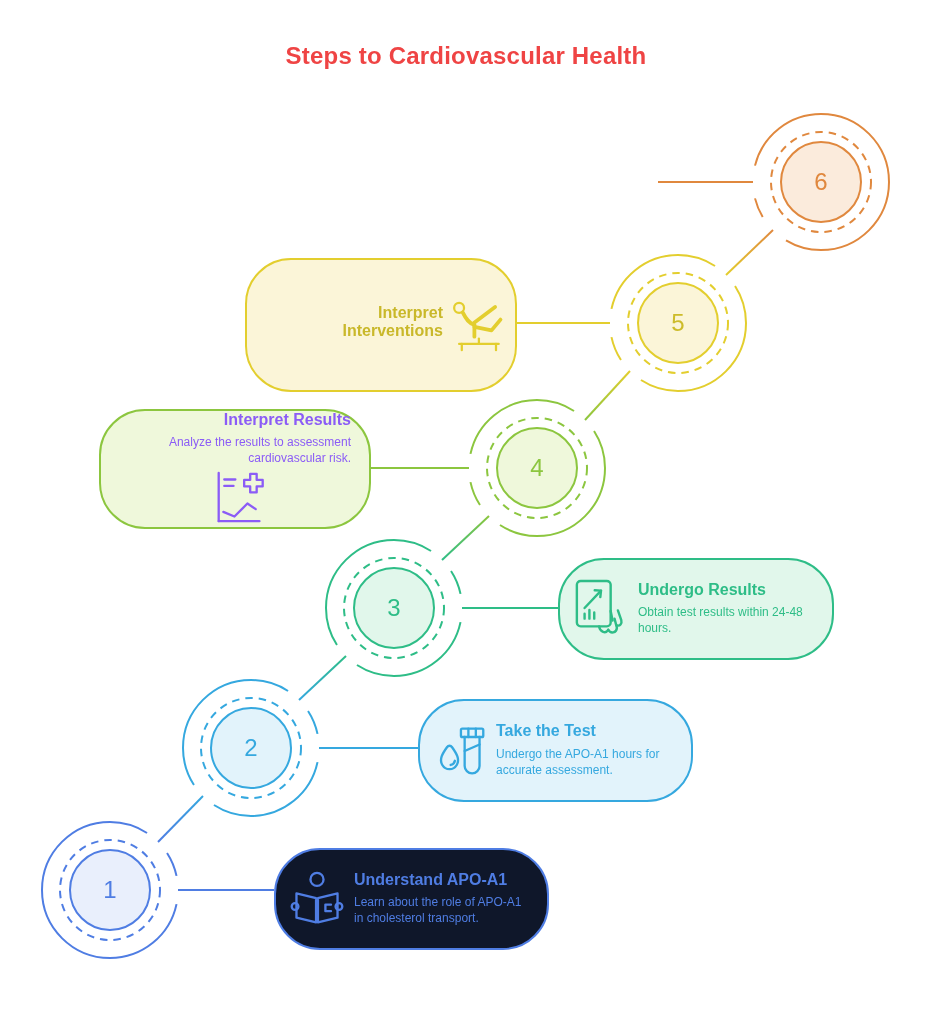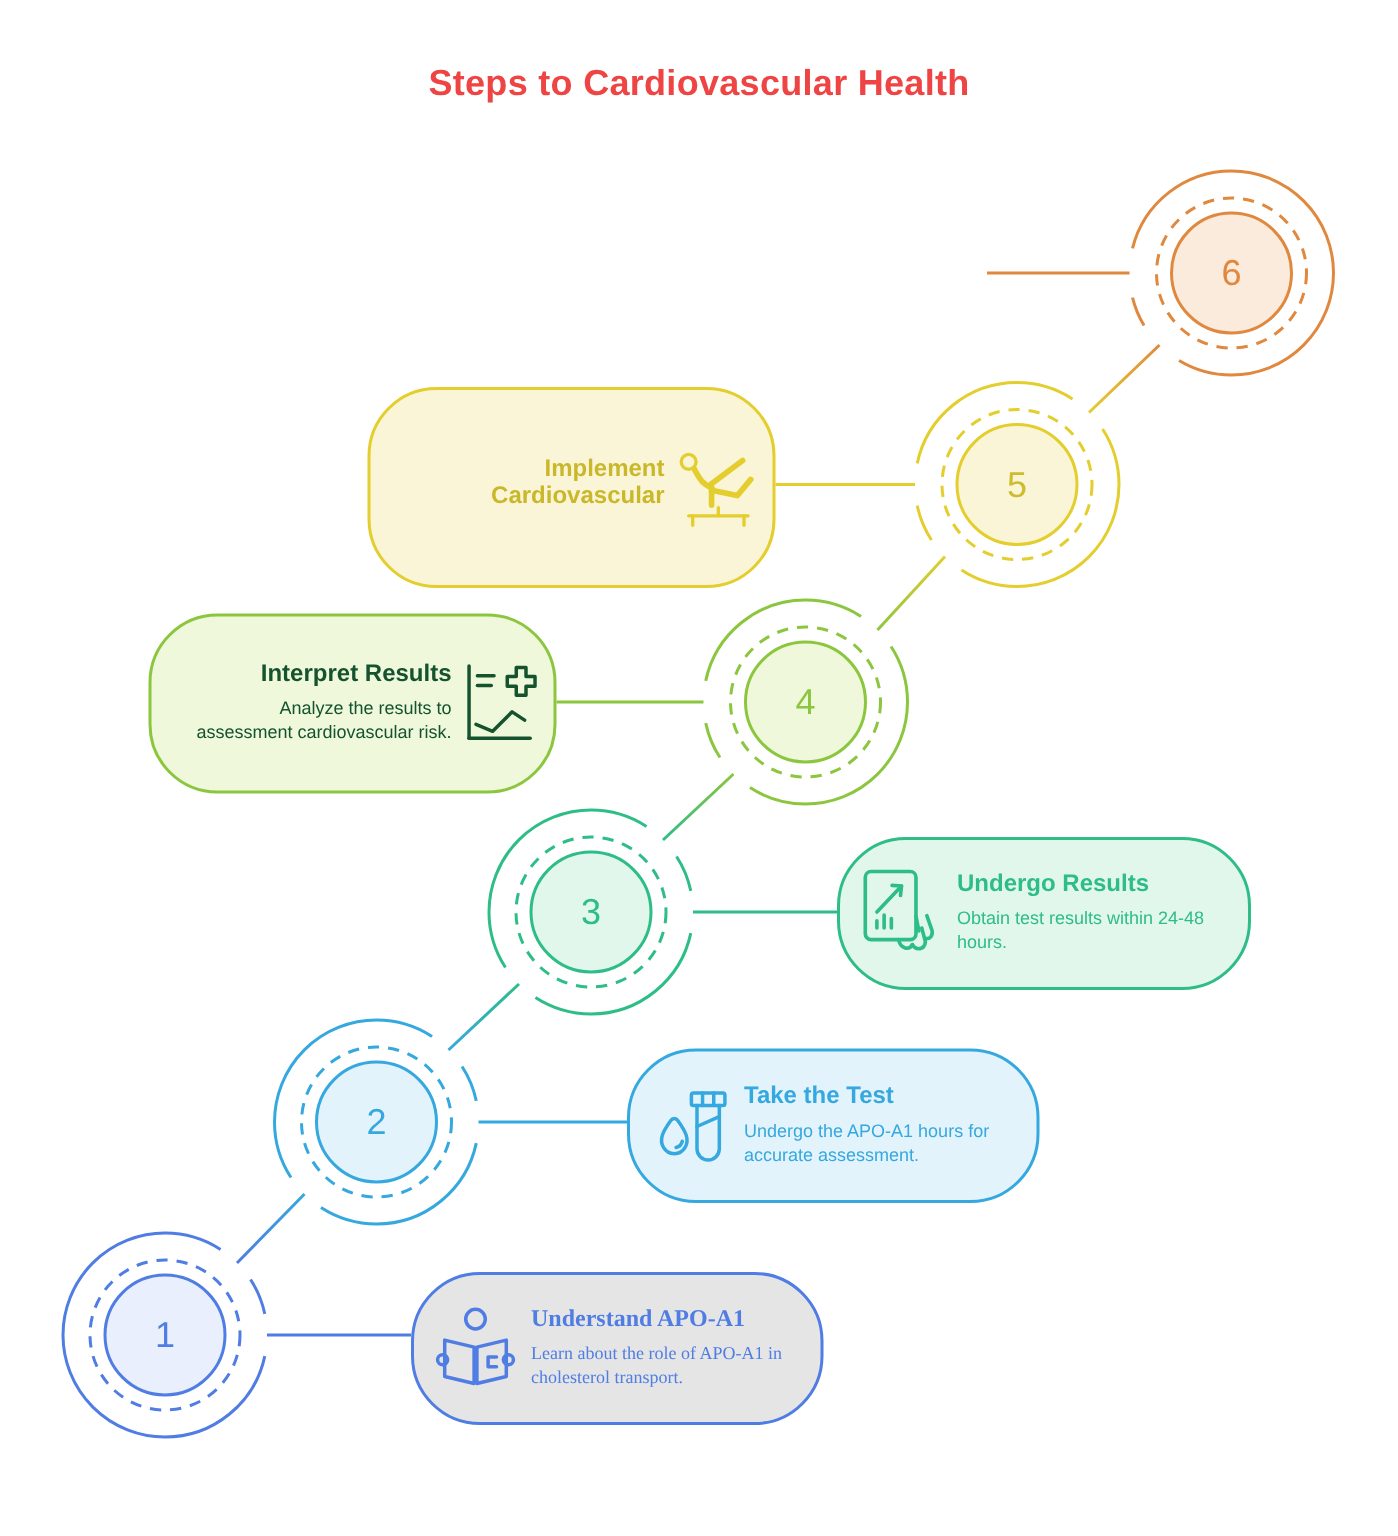--- a/index.html
+++ b/index.html
@@ -34,24 +34,24 @@
   }
   .card .icon{flex-shrink:0;}
   .card .txt{flex:1;min-width:0;}
   .card-title{font-size:16px;font-weight:600;margin-bottom:6px;line-height:1.15;}
   .card-desc{font-size:12px;font-weight:400;line-height:1.32;}
   .card.left{padding:0 16px 0 13px;}
   .card.left .txt{margin-left:9px;text-align:left;}
   .card.right{padding:0 10px 0 20px;}
   .card.right .txt{margin-right:8px;text-align:right;}
 
-  .s1{border-color:#4F7DE3;background:#e5e5e5;color:#4F7DE3;font-family:Liberation Serif, serif;}
+  .s1{border-color:#4F7DE3;background:#0f172a;color:#4F7DE3;}
   .s2{border-color:#35A8DF;background:#E2F3FB;color:#35A8DF;}
   .s3{border-color:#2EBD87;background:#E1F7EB;color:#2EBD87;}
-  .s4{border-color:#8CC63F;background:#EFF8DB;color:#14532d;}
+  .s4{border-color:#8CC63F;background:#EFF8DB;color:#8b5cf6;flex-direction:column;}
   .s5{border-color:#E3CE2E;background:#FBF5D8;color:#E3CE2E;}
   .s5 .txt{color:#C9B82A;}
   .s6{border-color:#E0883E;background:#FBEBDC;color:#E0883E;}
   .s5 .card-title{max-width:140px;margin-left:auto;}
 
   .icon path,.icon rect,.icon circle{
     fill:none;stroke:currentColor;stroke-width:2.5;stroke-linecap:round;stroke-linejoin:round;
   }
   .icon .thick{stroke-width:4.2;}
 </style>
@@ -194,21 +194,21 @@
       <path d="M4,56 H48"></path>
       <path d="M10,11 H22"></path>
       <path d="M10,18 H20"></path>
       <path d="M38,5 h7 v6.5 h6.5 v7 h-6.5 v6.5 h-7 v-6.5 h-6.5 v-7 h6.5 Z"></path>
       <path d="M9,46 L21,51 L35,37 L44,43"></path>
     </svg>
   </div>
 
   <div class="card right s5" style="left:245px;top:258px;width:272px;height:134px;">
     <div class="txt">
-      <div class="card-title">Implement Cardiovascular</div>
+      <div class="card-title">Interpret Interventions</div>
     </div>
     <svg class="icon" width="54" height="58" viewBox="0 0 60 62">
       <circle cx="9" cy="12" r="5.5"></circle>
       <path class="thick" d="M13,17 C17,25 20,29 26,31"></path>
       <path class="thick" d="M26,31 V44"></path>
       <path class="thick" d="M25,29 L49,11"></path>
       <path class="thick" d="M26,33 L45,37 L55,25"></path>
       <path d="M31,46 V52"></path>
       <path d="M9,52 H53"></path>
       <path d="M12,52 V59"></path>

